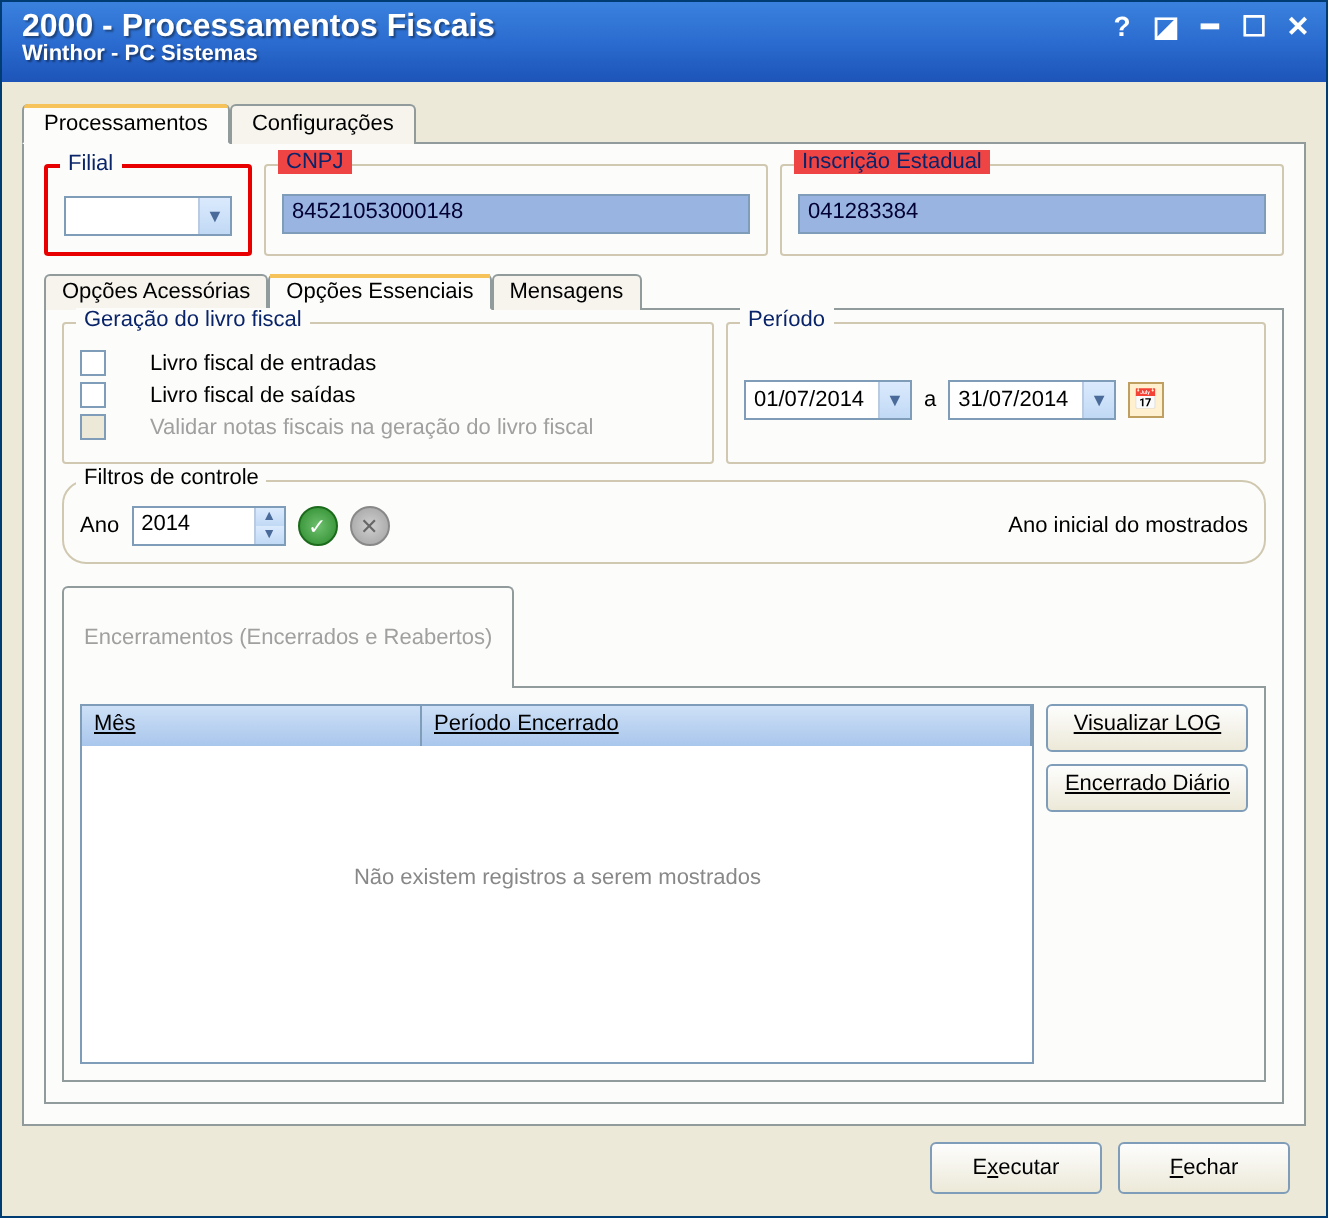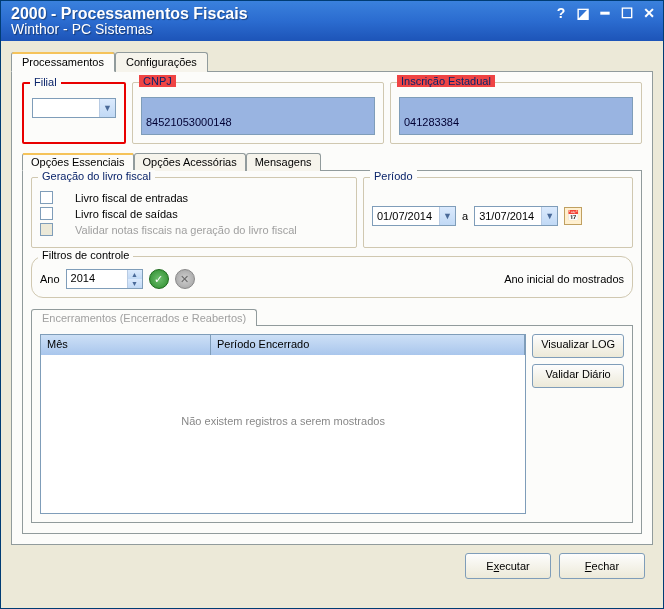--- a/index.html
+++ b/index.html
@@ -1,38 +1,38 @@
 <!DOCTYPE html>
 <html><head>
 <meta charset="utf-8">
 <style>
   * { box-sizing: border-box; font-family: Tahoma, Arial, sans-serif; font-size: 11px; }
   body { margin: 0; padding: 0; background: #fff; }
   .window { width: 664px; height: 609px; border: 1px solid #003c74; background: #ece9d8; position: relative; }
   .titlebar { height: 40px; background: linear-gradient(to bottom, #3a81dd 0%, #2b6cd0 50%, #1d54b8 100%); color: #fff; padding: 4px 8px 0 10px; position: relative; }
   .titlebar .title { font-size: 16px; font-weight: bold; text-shadow: 1px 1px 1px rgba(0,0,0,.4); }
-  .titlebar .subtitle { font-size: 14px; font-weight: normal; margin-top: -2px; text-shadow: 1px 1px 1px rgba(0,0,0,.4); }
+  .titlebar .subtitle { font-size: 11px; font-weight: bold; margin-top: -2px; text-shadow: 1px 1px 1px rgba(0,0,0,.4); }
   .titlebar-btns { position: absolute; right: 6px; top: 4px; display: flex; gap: 6px; }
   .titlebar-btns span { color: #fff; font-size: 14px; font-weight: bold; cursor: pointer; width: 16px; text-align: center; }
   .content { padding: 10px; }
   .tabrow { display: flex; border-bottom: 1px solid #919b9c; margin-bottom: 0; }
   .tab { padding: 3px 10px 3px 10px; border: 1px solid #919b9c; border-bottom: none; background: #f6f4ec; margin-right: 0; border-top-left-radius: 3px; border-top-right-radius: 3px; cursor: pointer; position: relative; top: 1px; color: #000; text-decoration: none; }
   .tab.active { background: #fcfcfa; border-bottom: 1px solid #fcfcfa; z-index: 2; }
   .tab.active::before { content:''; position:absolute; top:-1px; left:0; right:0; height:2px; background:#f5c35a; border-top-left-radius:2px; border-top-right-radius:2px;}
   .tab-body { border: 1px solid #919b9c; border-top: none; padding: 10px; background: #fcfcfa; }
   .row1 { display: flex; gap: 6px; margin-bottom: 8px; }
   .grp { border: 1px solid #d0c8b0; border-radius: 2px; padding: 14px 8px 8px 8px; position: relative; background: #fcfcfa; }
   .grp-title { position: absolute; top: -8px; left: 6px; background: #ef4444; padding: 0 4px; color: #0a246a; }
   .filial-box { width: 104px; border: 2px solid #e80000; }
   .filial-box .grp-title { background: #fcfcfa; color: #0a246a; }
   .cnpj-box { flex: 1; }
   .ie-box { flex: 1; }
   .sel-input { width: 100%; height: 20px; border: 1px solid #7f9db9; background: #fff; display: flex; align-items: center; justify-content: flex-end; }
   .sel-arrow { width: 16px; height: 18px; background: linear-gradient(#dbeafd,#c1d9f5); border-left:1px solid #b8cbe3; display:flex; align-items:center; justify-content:center; color:#4a6a99; font-size:9px; }
-  .ro-field { width: 100%; height: 20px; background: #99b4e1; border: 1px solid #7f9db9; padding: 18px 4px; color: #003; }
+  .ro-field { width: 100%; height: 20px; background: #99b4e1; border: 1px solid #7f9db9; padding: 2px 4px; color: #003; }
   .subtabs { display: flex; border-bottom: 1px solid #919b9c; margin-top: 2px; }
   .subtab { padding: 2px 8px; border: 1px solid #919b9c; border-bottom: none; background: #f6f4ec; border-top-left-radius: 3px; border-top-right-radius: 3px; margin-right: 0; cursor: pointer; position: relative; top: 1px; }
   .subtab.active { background: #fcfcfa; border-bottom: 1px solid #fcfcfa; }
   .subtab.active::before { content:''; position:absolute; top:-1px; left:0; right:0; height:2px; background:#f5c35a; }
   .subtab-body { border: 1px solid #919b9c; border-top: none; padding: 6px 8px 10px 8px; background: #fcfcfa; }
   .gen-row { display: flex; gap: 6px; }
   .gen-left { flex: 1; border: 1px solid #d0c8b0; border-radius: 2px; padding: 10px 8px 8px 8px; position: relative; }
   .gen-left .gtitle { position: absolute; top: -8px; left: 6px; background: #fcfcfa; padding: 0 4px; color: #0a246a; }
   .chk-row { display: flex; align-items: center; gap: 22px; margin: 3px 0; }
   .chk { width: 13px; height: 13px; border: 1px solid #7f9db9; background: #fff; }
@@ -48,22 +48,22 @@
   .filtros .gtitle { position: absolute; top: -8px; left: 6px; background: #fcfcfa; padding: 0 4px; color: #000; }
   .spin { display:flex; border:1px solid #7f9db9; height:20px; background:#fff; }
   .spin .val { padding:2px 4px; width:60px; }
   .spin .arrs { display:flex; flex-direction:column; border-left:1px solid #b8cbe3; }
   .spin .arrs div { width:14px; height:9px; background:linear-gradient(#dbeafd,#c1d9f5); font-size:7px; text-align:center; line-height:9px; color:#4a6a99;}
   .rnd-btn { width:20px; height:20px; border-radius:10px; display:flex; align-items:center; justify-content:center; font-size:11px; color:#fff; }
   .rnd-ok { background: radial-gradient(#6fc06f,#2a8a2a); border:1px solid #1c6b1c;}
   .rnd-x { background: radial-gradient(#d0d0d0,#a0a0a0); border:1px solid #888; color:#666;}
   .ro-year { width:160px; height:20px; background:#99b4e1; border:1px solid #7f9db9; padding:2px 4px; }
   .enc-tab-row { display:flex; border-bottom:1px solid #919b9c; margin-top:10px; }
-  .enc-tab { padding:2px 10px; border:1px solid #919b9c; border-bottom:none; background:#fcfcfa; color:#a0a0a0; border-top-left-radius:3px; border-top-right-radius:3px; position:relative; top:1px;}
-  .enc-body { border:1px solid #919b9c; border-top:none; padding:8px; display:flex; gap:6px; }
+  .enc-tab { padding:19px 10px; border:1px solid #919b9c; border-bottom:none; background:#fcfcfa; color:#a0a0a0; border-top-left-radius:3px; border-top-right-radius:3px; position:relative; top:1px;}
+  .enc-body { border:1px solid #919b9c; border-top:none; padding:8px; display:flex; gap:6px;text-decoration:underline; }
   .grid-wrap { flex:1; border:1px solid #7f9db9; background:#fff; height:180px; position:relative; }
   .grid-hdr { display:flex; background: linear-gradient(#cde0f6,#a9c6ec); height:20px; }
   .grid-hdr div { padding:3px 6px; border-right:1px solid #7f9db9; }
   .grid-empty { position:absolute; top:80px; left:0; right:0; text-align:center; color:#888; }
   .right-btns { display:flex; flex-direction:column; gap:6px; }
   .wbtn { min-width:86px; height:24px; border:1px solid #7f9db9; background:linear-gradient(#fdfdfd,#ece9d8); border-radius:3px; padding:3px 8px; cursor:pointer; text-align:center; }
   .footer { display:flex; justify-content:flex-end; gap:8px; padding: 8px 8px 4px 8px; }
   .fbtn { width:86px; height:26px; border:1px solid #7f9db9; background:linear-gradient(#fdfdfd,#ece9d8); border-radius:3px; cursor:pointer; display:flex; align-items:center; justify-content:center; }
   .fbtn .ul { text-decoration: underline; }
 </style>
@@ -102,22 +102,22 @@
           <div class="grp-title">CNPJ</div>
           <div class="ro-field">84521053000148</div>
         </div>
         <div class="grp ie-box">
           <div class="grp-title">Inscrição Estadual</div>
           <div class="ro-field">041283384</div>
         </div>
       </div>
 
       <div class="subtabs">
+        <div class="subtab">Opções Acessórias</div>
         <div class="subtab active">Opções Essenciais</div>
-        <div class="subtab">Opções Acessórias</div>
         <div class="subtab">Mensagens</div>
       </div>
       <div class="subtab-body">
 
         <div class="gen-row">
           <div class="gen-left">
             <div class="gtitle">Geração do livro fiscal</div>
             <div class="chk-row">
               <div class="chk"></div>
               <span>Livro fiscal de entradas</span>
@@ -168,21 +168,21 @@
         <div class="enc-body">
           <div class="grid-wrap">
             <div class="grid-hdr">
               <div style="width:170px">Mês</div>
               <div style="flex:1">Período Encerrado</div>
             </div>
             <div class="grid-empty">Não existem registros a serem mostrados</div>
           </div>
           <div class="right-btns">
             <div class="wbtn">Visualizar LOG</div>
-            <div class="wbtn">Validar Diário</div>
+            <div class="wbtn">Encerrado Diário</div>
           </div>
         </div>
 
       </div>
     </div>
 
     <div class="footer">
       <div class="fbtn">
         <span>E</span>
           <span class="ul">x</span>

